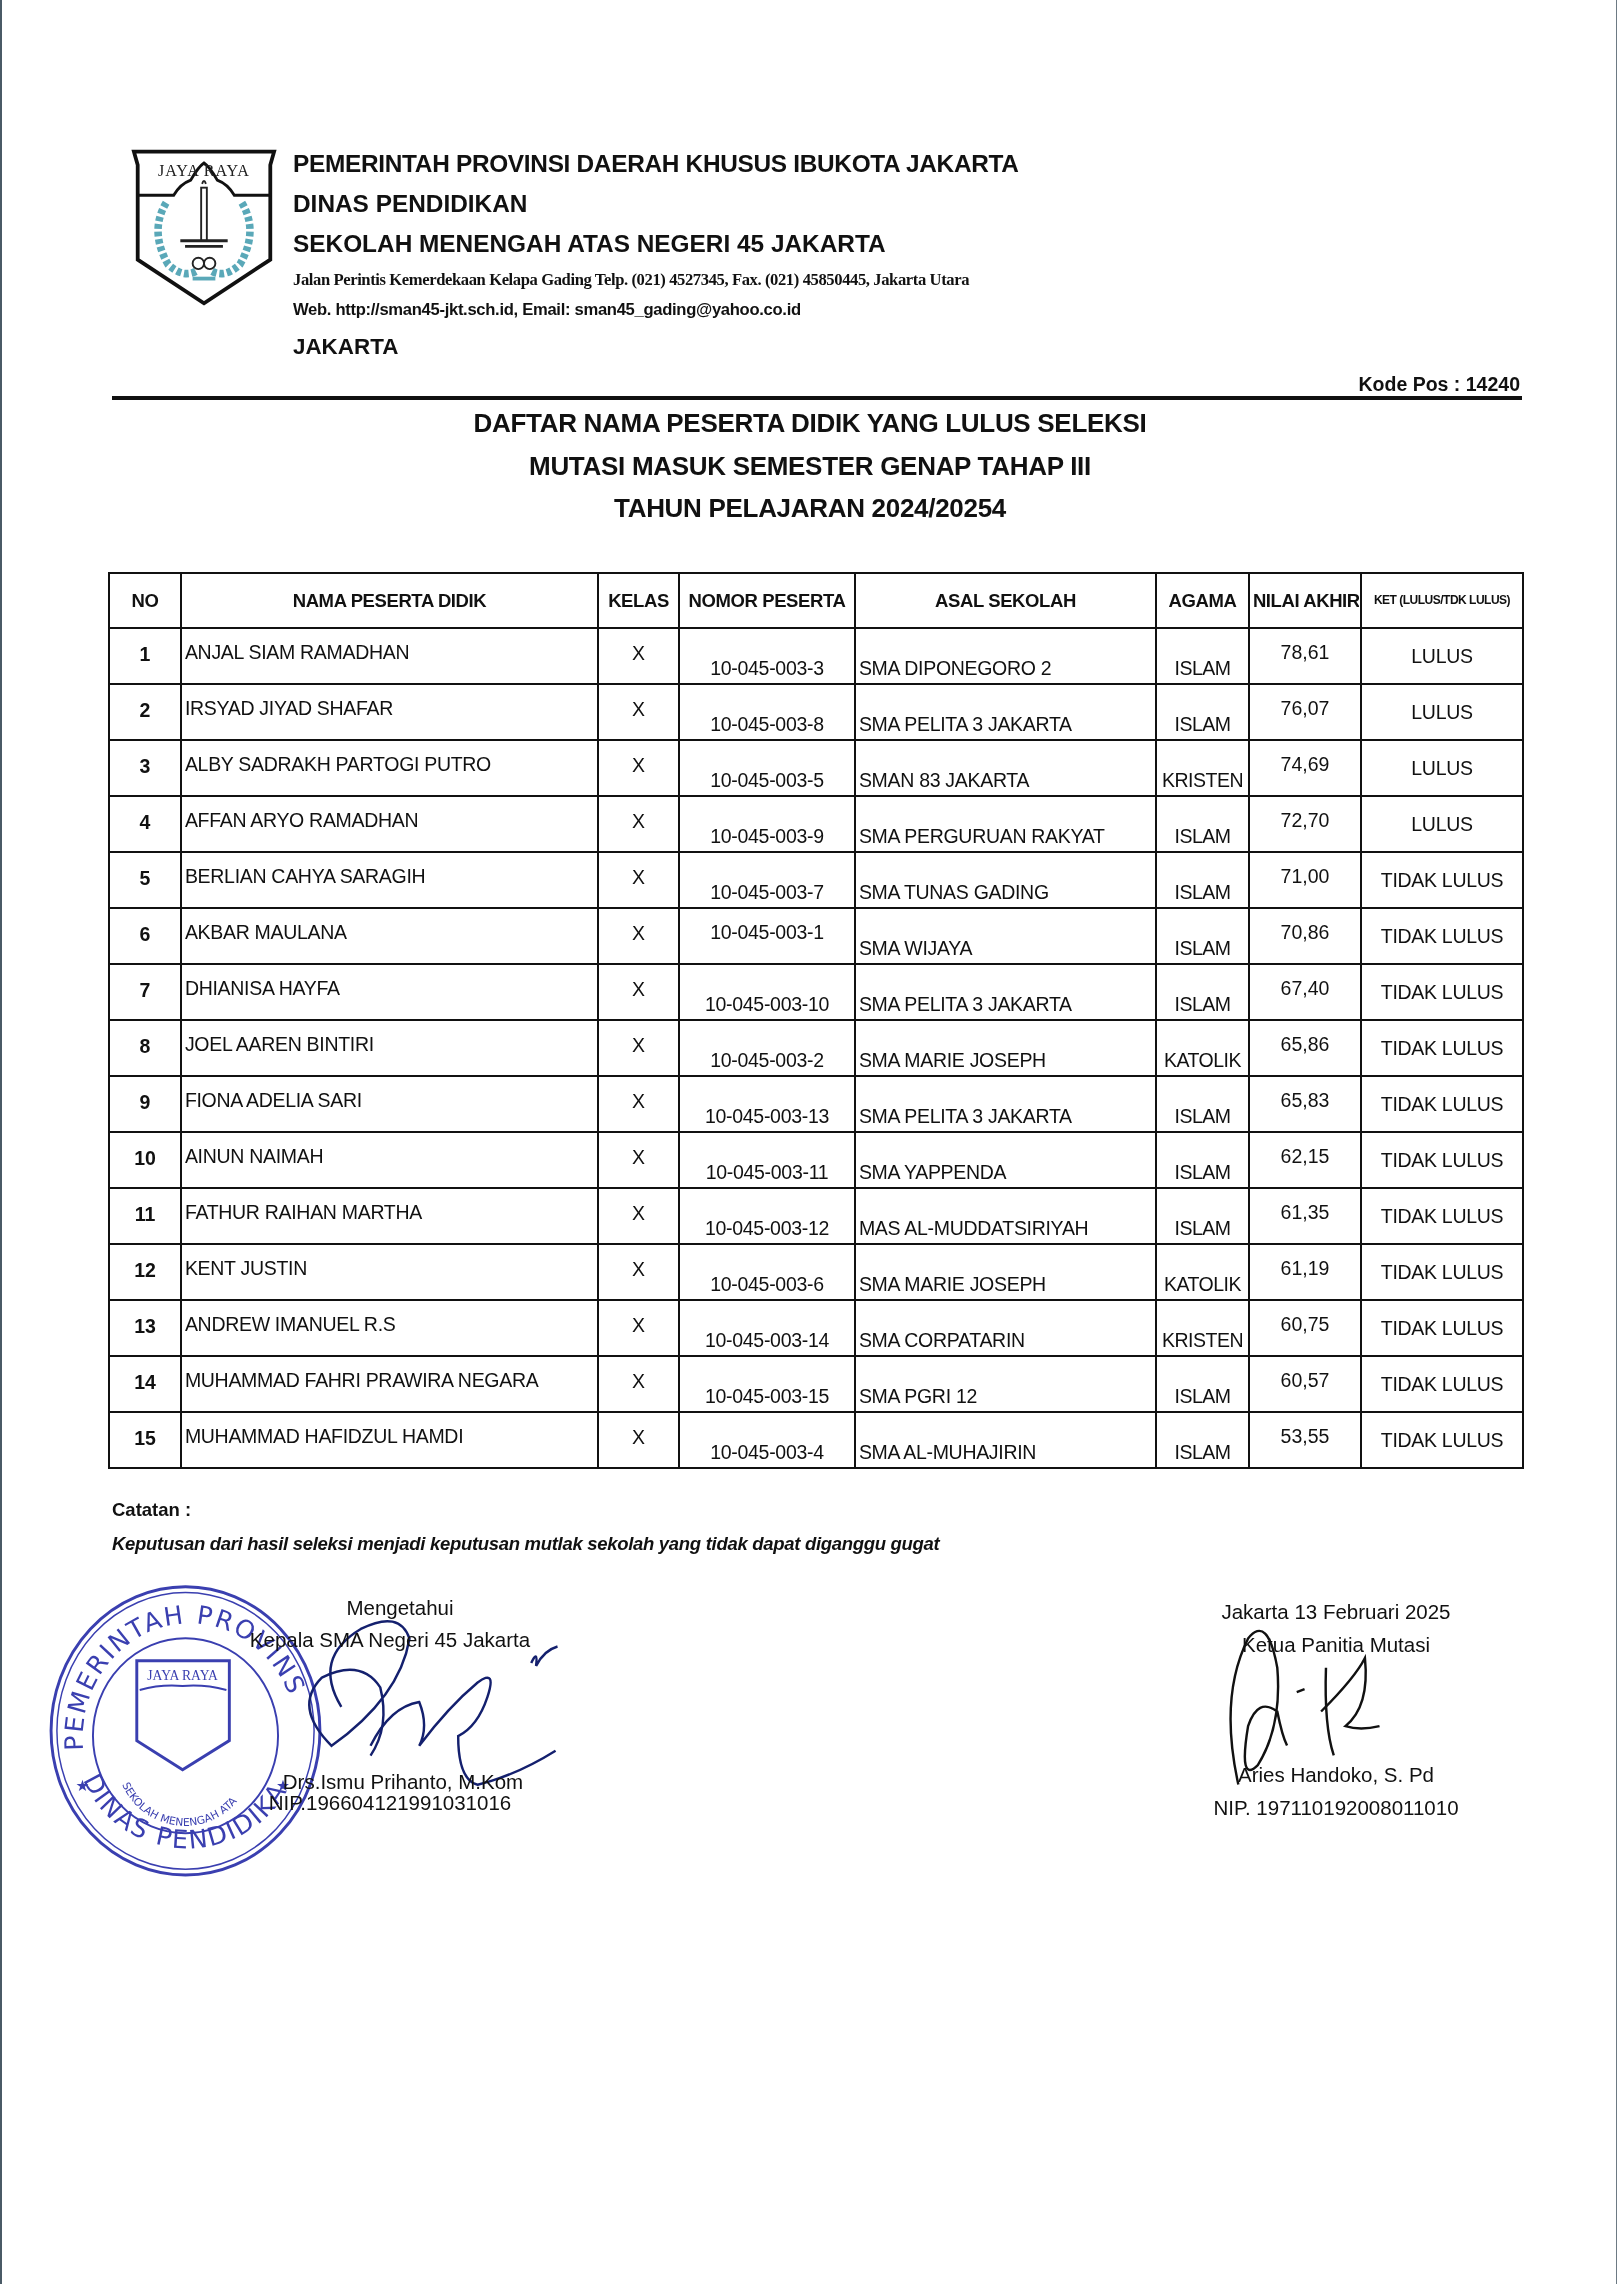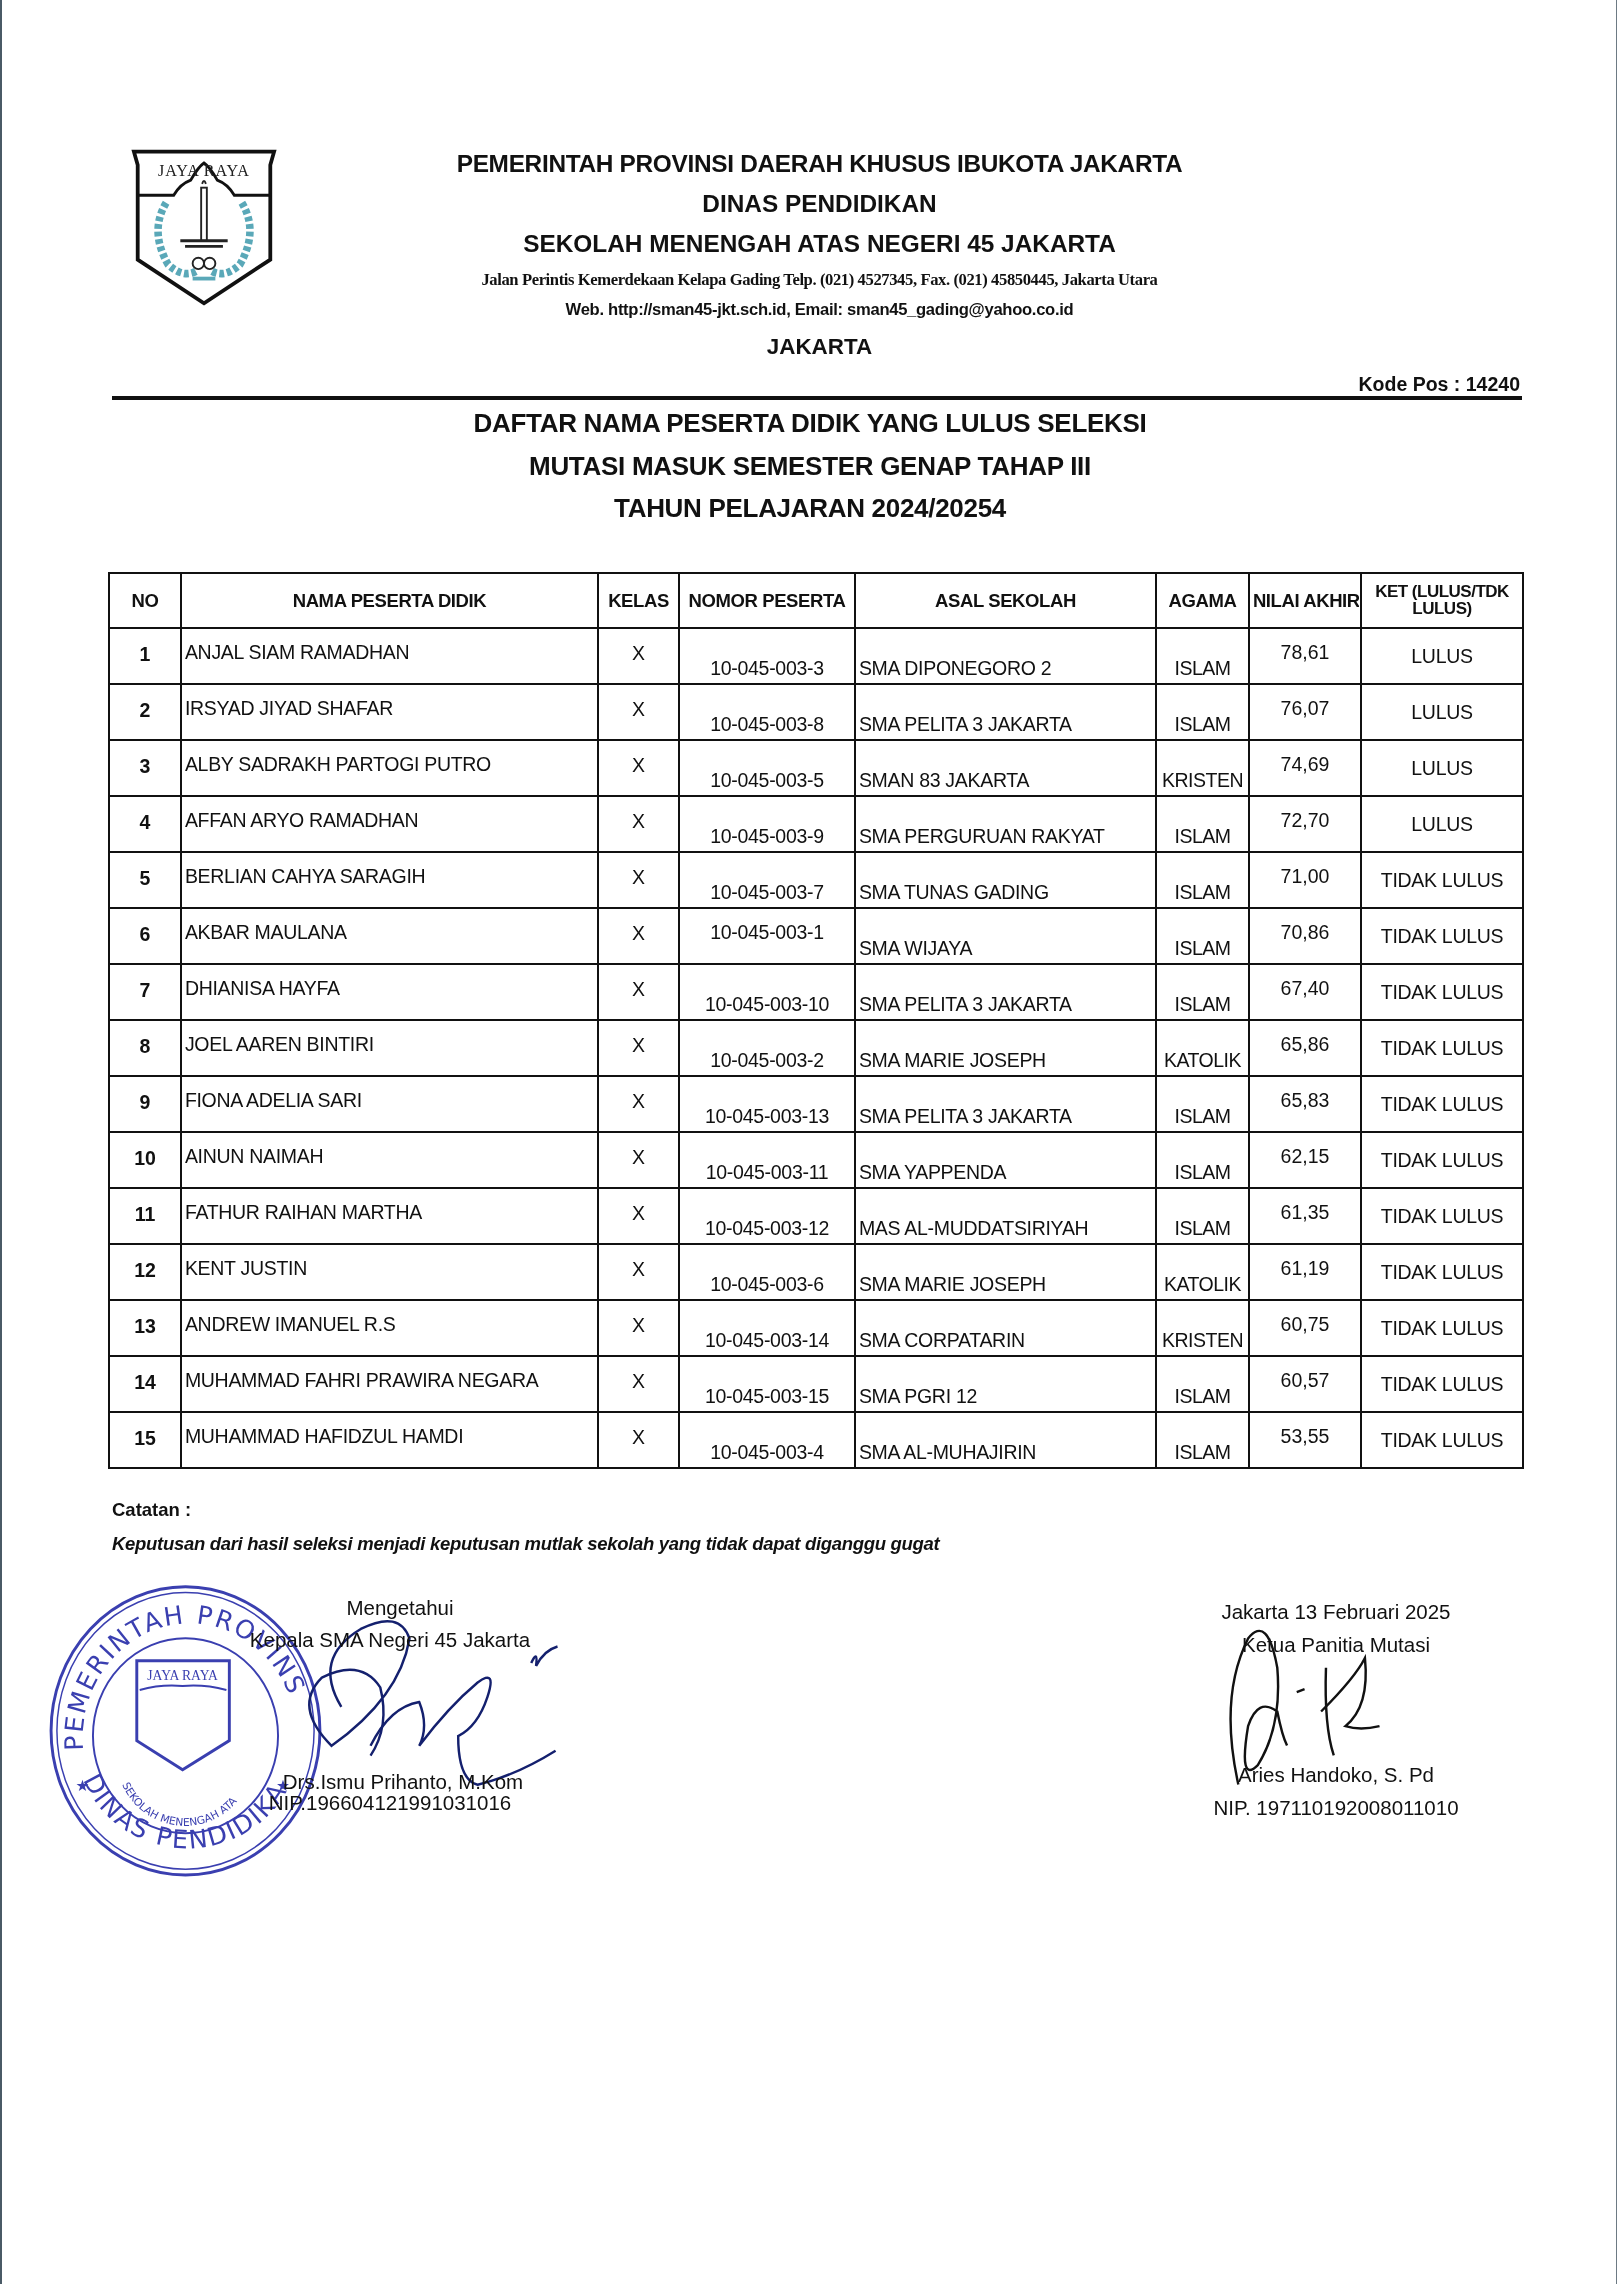--- a/index.html
+++ b/index.html
@@ -8,41 +8,41 @@
       position: relative;
       font-family: "Liberation Sans", "DejaVu Sans", sans-serif;
       color: #111;
       overflow: hidden;
     }
     .scan-edge-left { position: absolute; left: 0; top: 0; width: 2px; height: 2284px; background: #4a5a66; }
     .scan-edge-right { position: absolute; right: 0; top: 0; width: 2px; height: 2284px; background: #6d7a84; }
 
     
     .logo { position: absolute; left: 127px; top: 146px; width: 154px; height: 161px; }
-    .kop { position: absolute; left: 293px; width: 1053px; text-align: center; font-weight: bold; }
+    .kop { position: absolute; left: 293px; width: 1053px; font-weight: bold; }
     .kop-l1 { top: 150px; font-size: 24.4px; letter-spacing: -0.3px; }
     .kop-l2 { top: 190px; font-size: 24.4px; }
     .kop-l3 { top: 230px; font-size: 24.4px; }
     .kop-l4 { top: 270px; font-size: 16.6px; letter-spacing: -0.4px; font-family: Liberation Serif, serif; }
     .kop-l5 { top: 300px; font-size: 16.6px; letter-spacing: -0.3px; }
     .kop-l6 { top: 334px; font-size: 22.4px; }
     .kodepos { position: absolute; right: 98px; top: 373px; font-size: 19.5px; font-weight: bold; }
     .rule { position: absolute; left: 112px; top: 396px; width: 1410px; height: 3.9px; background: #111; }
 
     
     .title { position: absolute; left: 98px; width: 1424px; text-align: center; font-weight: bold; font-size: 26px; letter-spacing: -0.3px; }
     .title-1 { top: 408px; }
     .title-2 { top: 451px; }
     .title-3 { top: 493px; }
 
     
     .tbl { position: absolute; left: 108px; top: 572px; border-collapse: collapse; table-layout: fixed; width: 1414px; border: 2.9px solid #111; }
     .tbl th, .tbl td { border: 2px solid #111; border-bottom-width: 2.9px; font-size: 19.5px; padding: 0 2.9px; overflow: hidden; white-space: nowrap; }
     .tbl th { height: 55px; font-weight: bold; text-align: center; vertical-align: middle; font-size: 18.5px; letter-spacing: -0.4px; border-radius: 15px; }
-    .tbl th.ket-h { font-size: 17px; line-height: 16.6px; white-space: normal; letter-spacing: -0.5px; }
+    .tbl th.ket-h { font-size: 12px; line-height: 16.6px; white-space: normal; letter-spacing: -0.5px; }
     .tbl td { height: 56px; }
     .c-no { width: 72px; text-align: center; font-weight: bold; vertical-align: top; padding-top: 13.7px !important; }
     .c-nama { width: 417px; text-align: left; vertical-align: top; padding-top: 11.7px !important; letter-spacing: -0.3px; }
     .c-kelas { width: 81px; text-align: center; vertical-align: top; padding-top: 12.7px !important; }
     .c-nomor { width: 176px; text-align: center; vertical-align: bottom; padding-bottom: 2.9px !important; letter-spacing: -0.3px; }
     .c-nomor.top { vertical-align: top; padding-top: 11.7px !important; }
     .c-asal { width: 301px; text-align: left; vertical-align: bottom; padding-bottom: 2.9px !important; letter-spacing: -0.3px; }
     .c-agama { width: 93px; text-align: center; vertical-align: bottom; padding-bottom: 2.9px !important; letter-spacing: -0.5px; padding-left: 0 !important; padding-right: 0 !important; }
     .c-nilai { width: 112px; text-align: center; vertical-align: top; padding-top: 11.7px !important; }
     .c-ket { width: 162px; text-align: center; vertical-align: middle; letter-spacing: -0.3px; }

